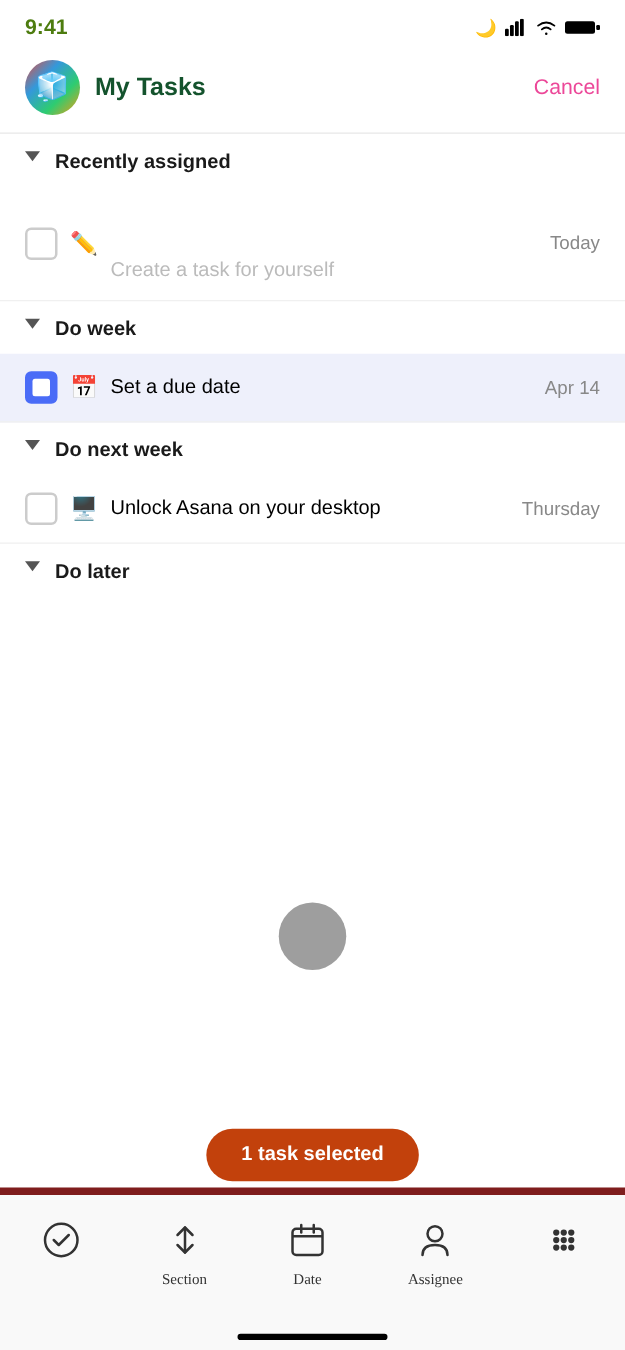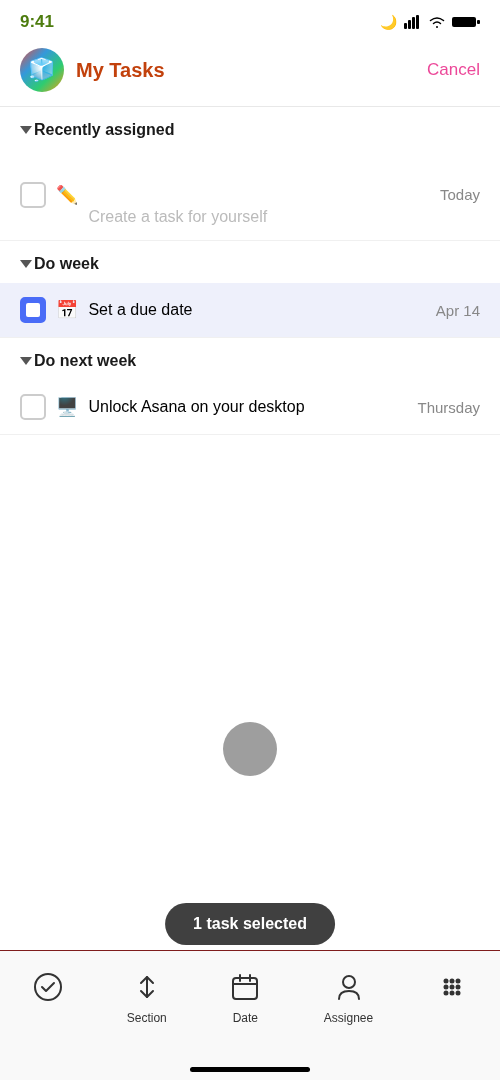--- a/index.html
+++ b/index.html
@@ -57,44 +57,43 @@
       background: linear-gradient(135deg, #e74c3c, #3498db, #2ecc71, #f39c12);
       overflow: hidden;
       display: flex;
       align-items: center;
       justify-content: center;
       font-size: 22px;
     }
     .header-title {
       font-size: 20px;
       font-weight: 700;
-      color: #c2410c;
+      color: #14532d;
     }
     .cancel-btn {
       font-size: 17px;
       color: #ec4899;
       font-weight: 400;
       background: none;
       border: none;
       cursor: pointer;
     }
 
     
     .divider {
       height: 1px;
       background: #e8e8e8;
       margin: 0;
     }
 
     
     .section-header {
       display: flex;
-      align-items: center;
       padding: 14px 20px 10px;
-      gap: 2px;
+      gap: 12px;
     }
     .chevron-down {
       width: 0;
       height: 0;
       border-left: 6px solid transparent;
       border-right: 6px solid transparent;
       border-top: 8px solid #555;
     }
     .section-label {
       font-size: 16px;
@@ -170,42 +169,43 @@
       transform: translateX(-50%);
       top: 722px;
     }
 
     
     .selection-bar {
       position: absolute;
       bottom: 135px;
       left: 50%;
       transform: translateX(-50%);
-      background: #404040;
+      background: #c2410c;
       color: #fff;
       border-radius: 22px;
       padding: 12px 28px;
       font-size: 16px;
       font-weight: 600;
       white-space: nowrap;
     }
 
     
     .action-bar {
       position: absolute;
       bottom: 0;
       left: 0;
       right: 0;
       height: 130px;
       background: #f9f9f9;
-      border-top: 1px solid #7f1d1d;
+      border-top: 6px solid #7f1d1d;
       display: flex;
       align-items: flex-start;
       justify-content: space-around;
       padding-top: 18px;
+      font-family: Liberation Serif, serif;
     }
     .action-item {
       display: flex;
       flex-direction: column;
       align-items: center;
       gap: 6px;
       cursor: pointer;
     }
     .action-icon-wrap {
       width: 36px;
@@ -296,20 +296,24 @@
     <div class="section-header">
       <div class="chevron-down"></div>
       <span class="section-label">Do next week</span>
     </div>
     <div class="task-row">
         <div class="task-checkbox"></div>
         <span class="task-icon">🖥️</span>
         <span class="task-text">Unlock Asana on your desktop</span>
         <span class="task-date">Thursday</span>
       </div>
+    <div class="section-header">
+      <div class="chevron-down"></div>
+      <span class="section-label">Do later</span>
+    </div>
     <div class="empty-space"></div>
   </div>
 
 <div class="drag-indicator"></div>
 
 <div class="selection-bar">1 task selected</div>
 
 <div class="action-bar">
 
   <div class="action-item">

